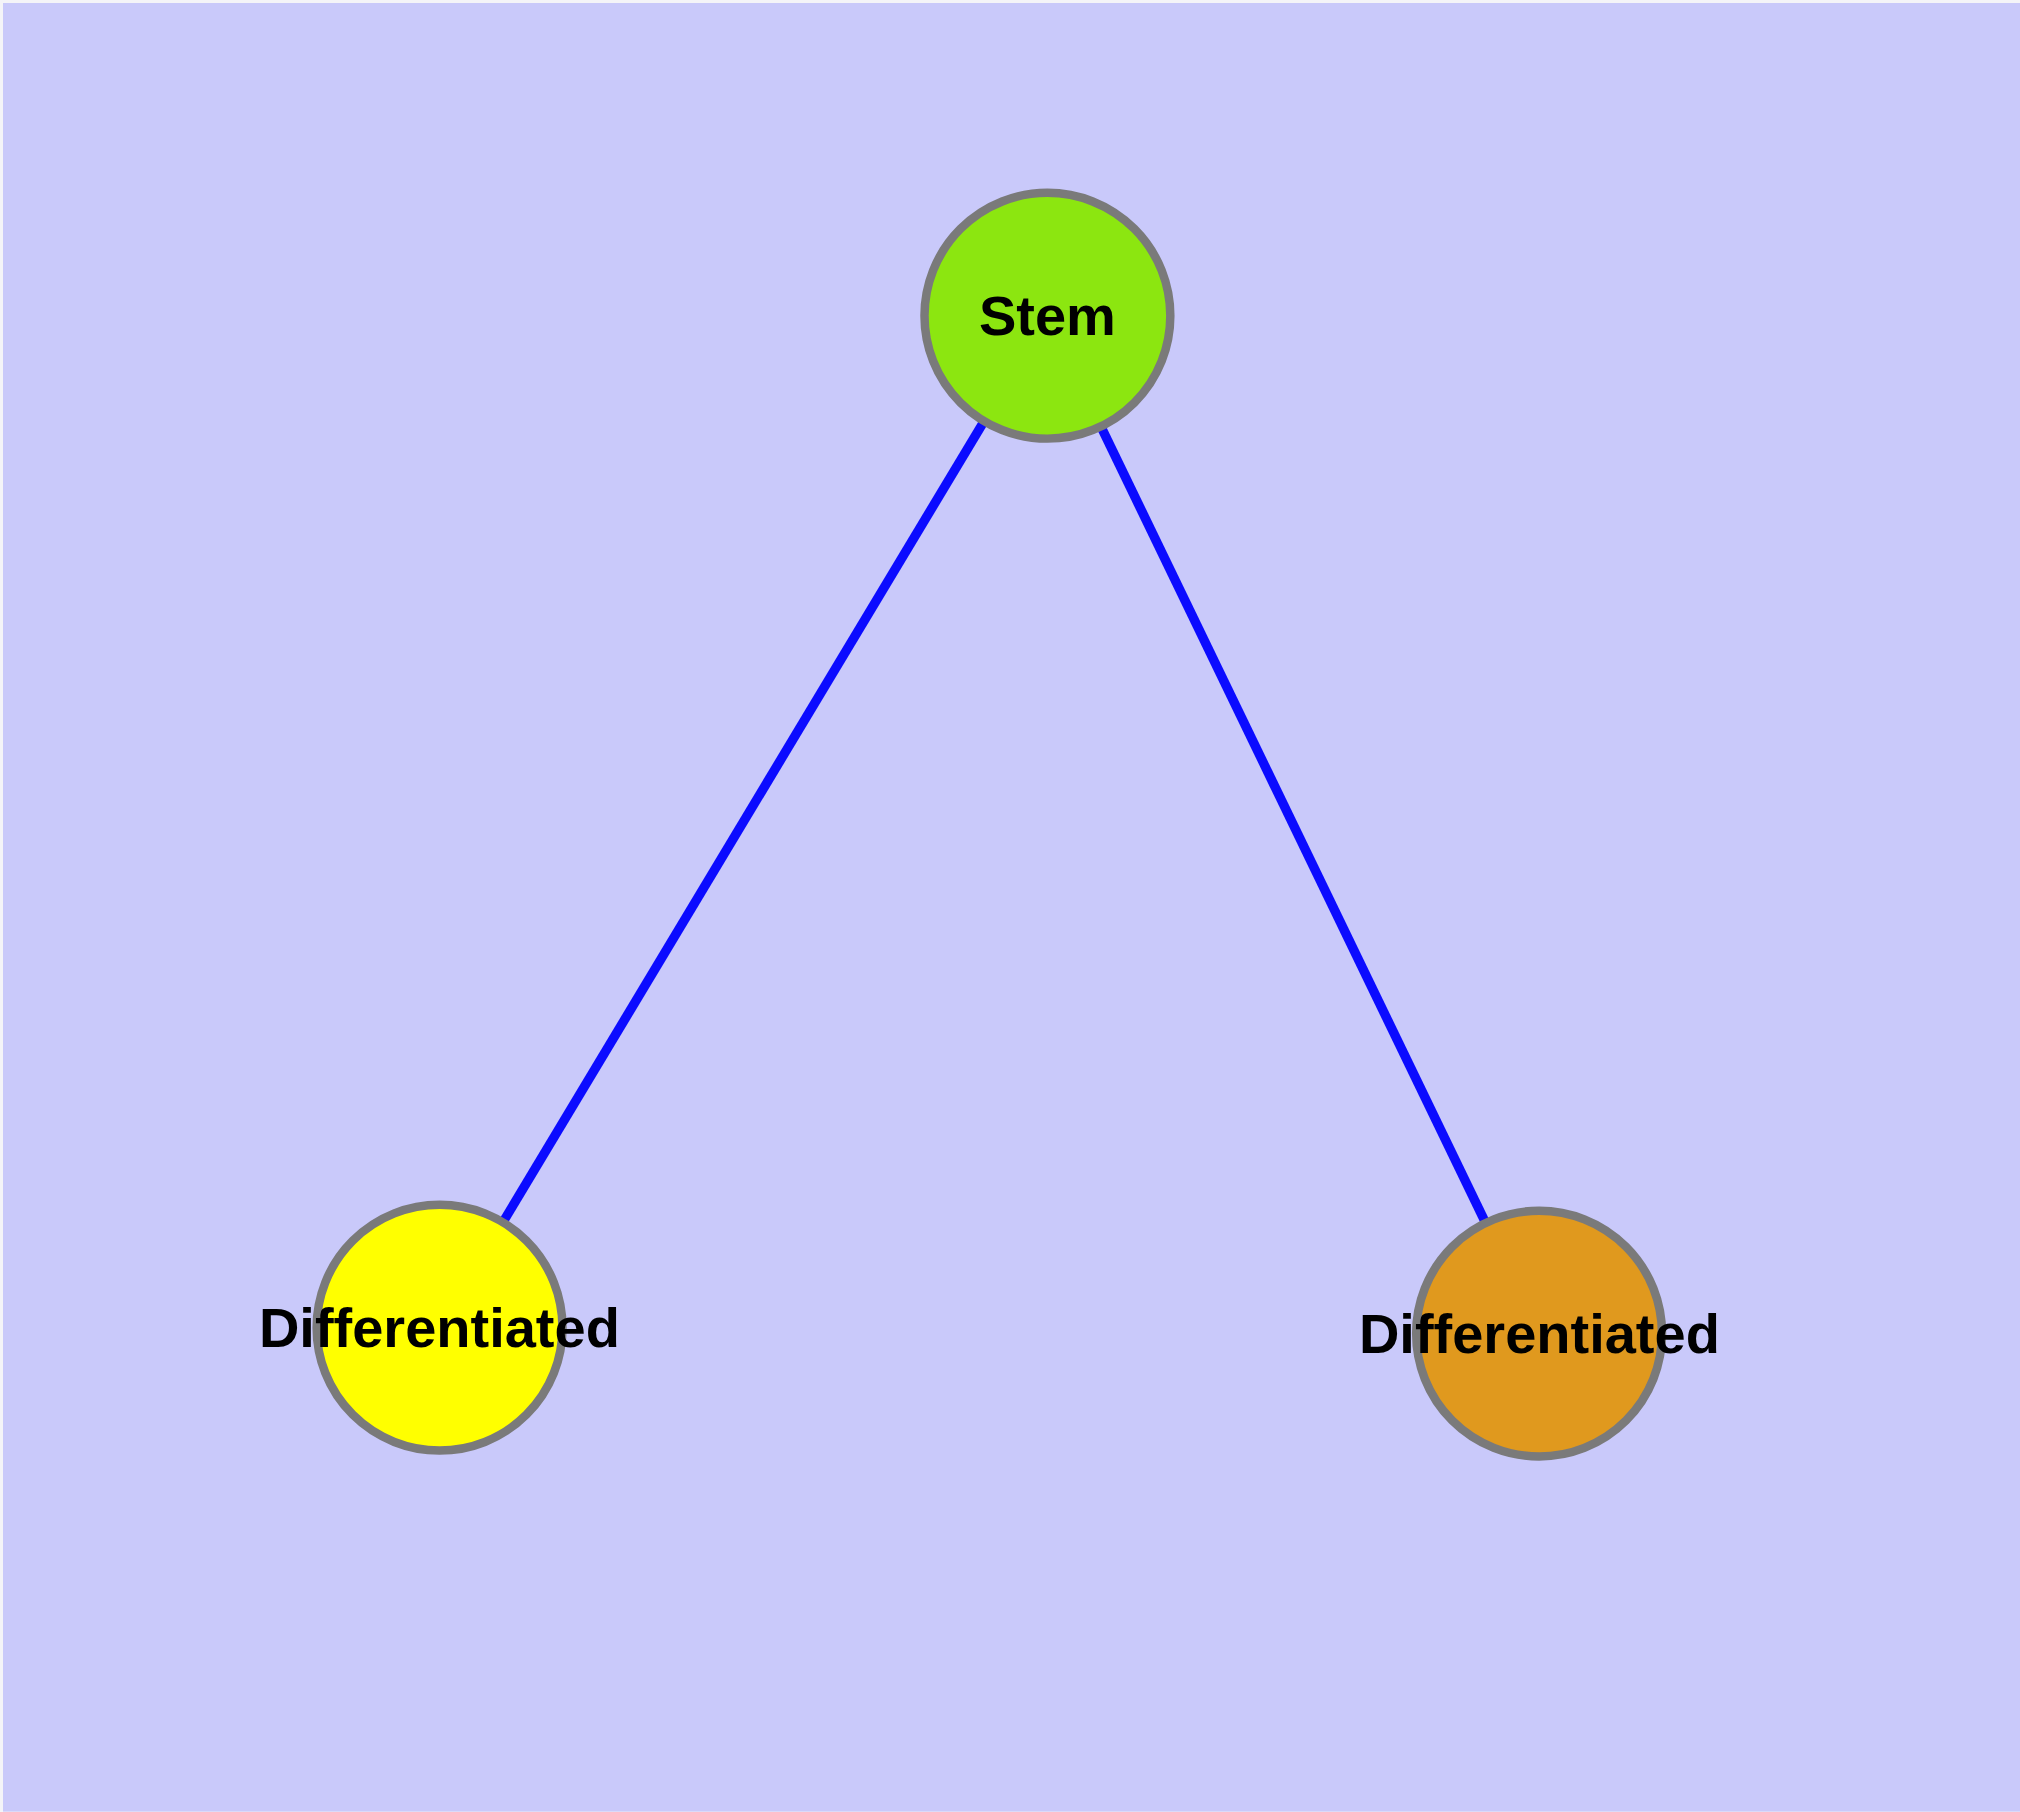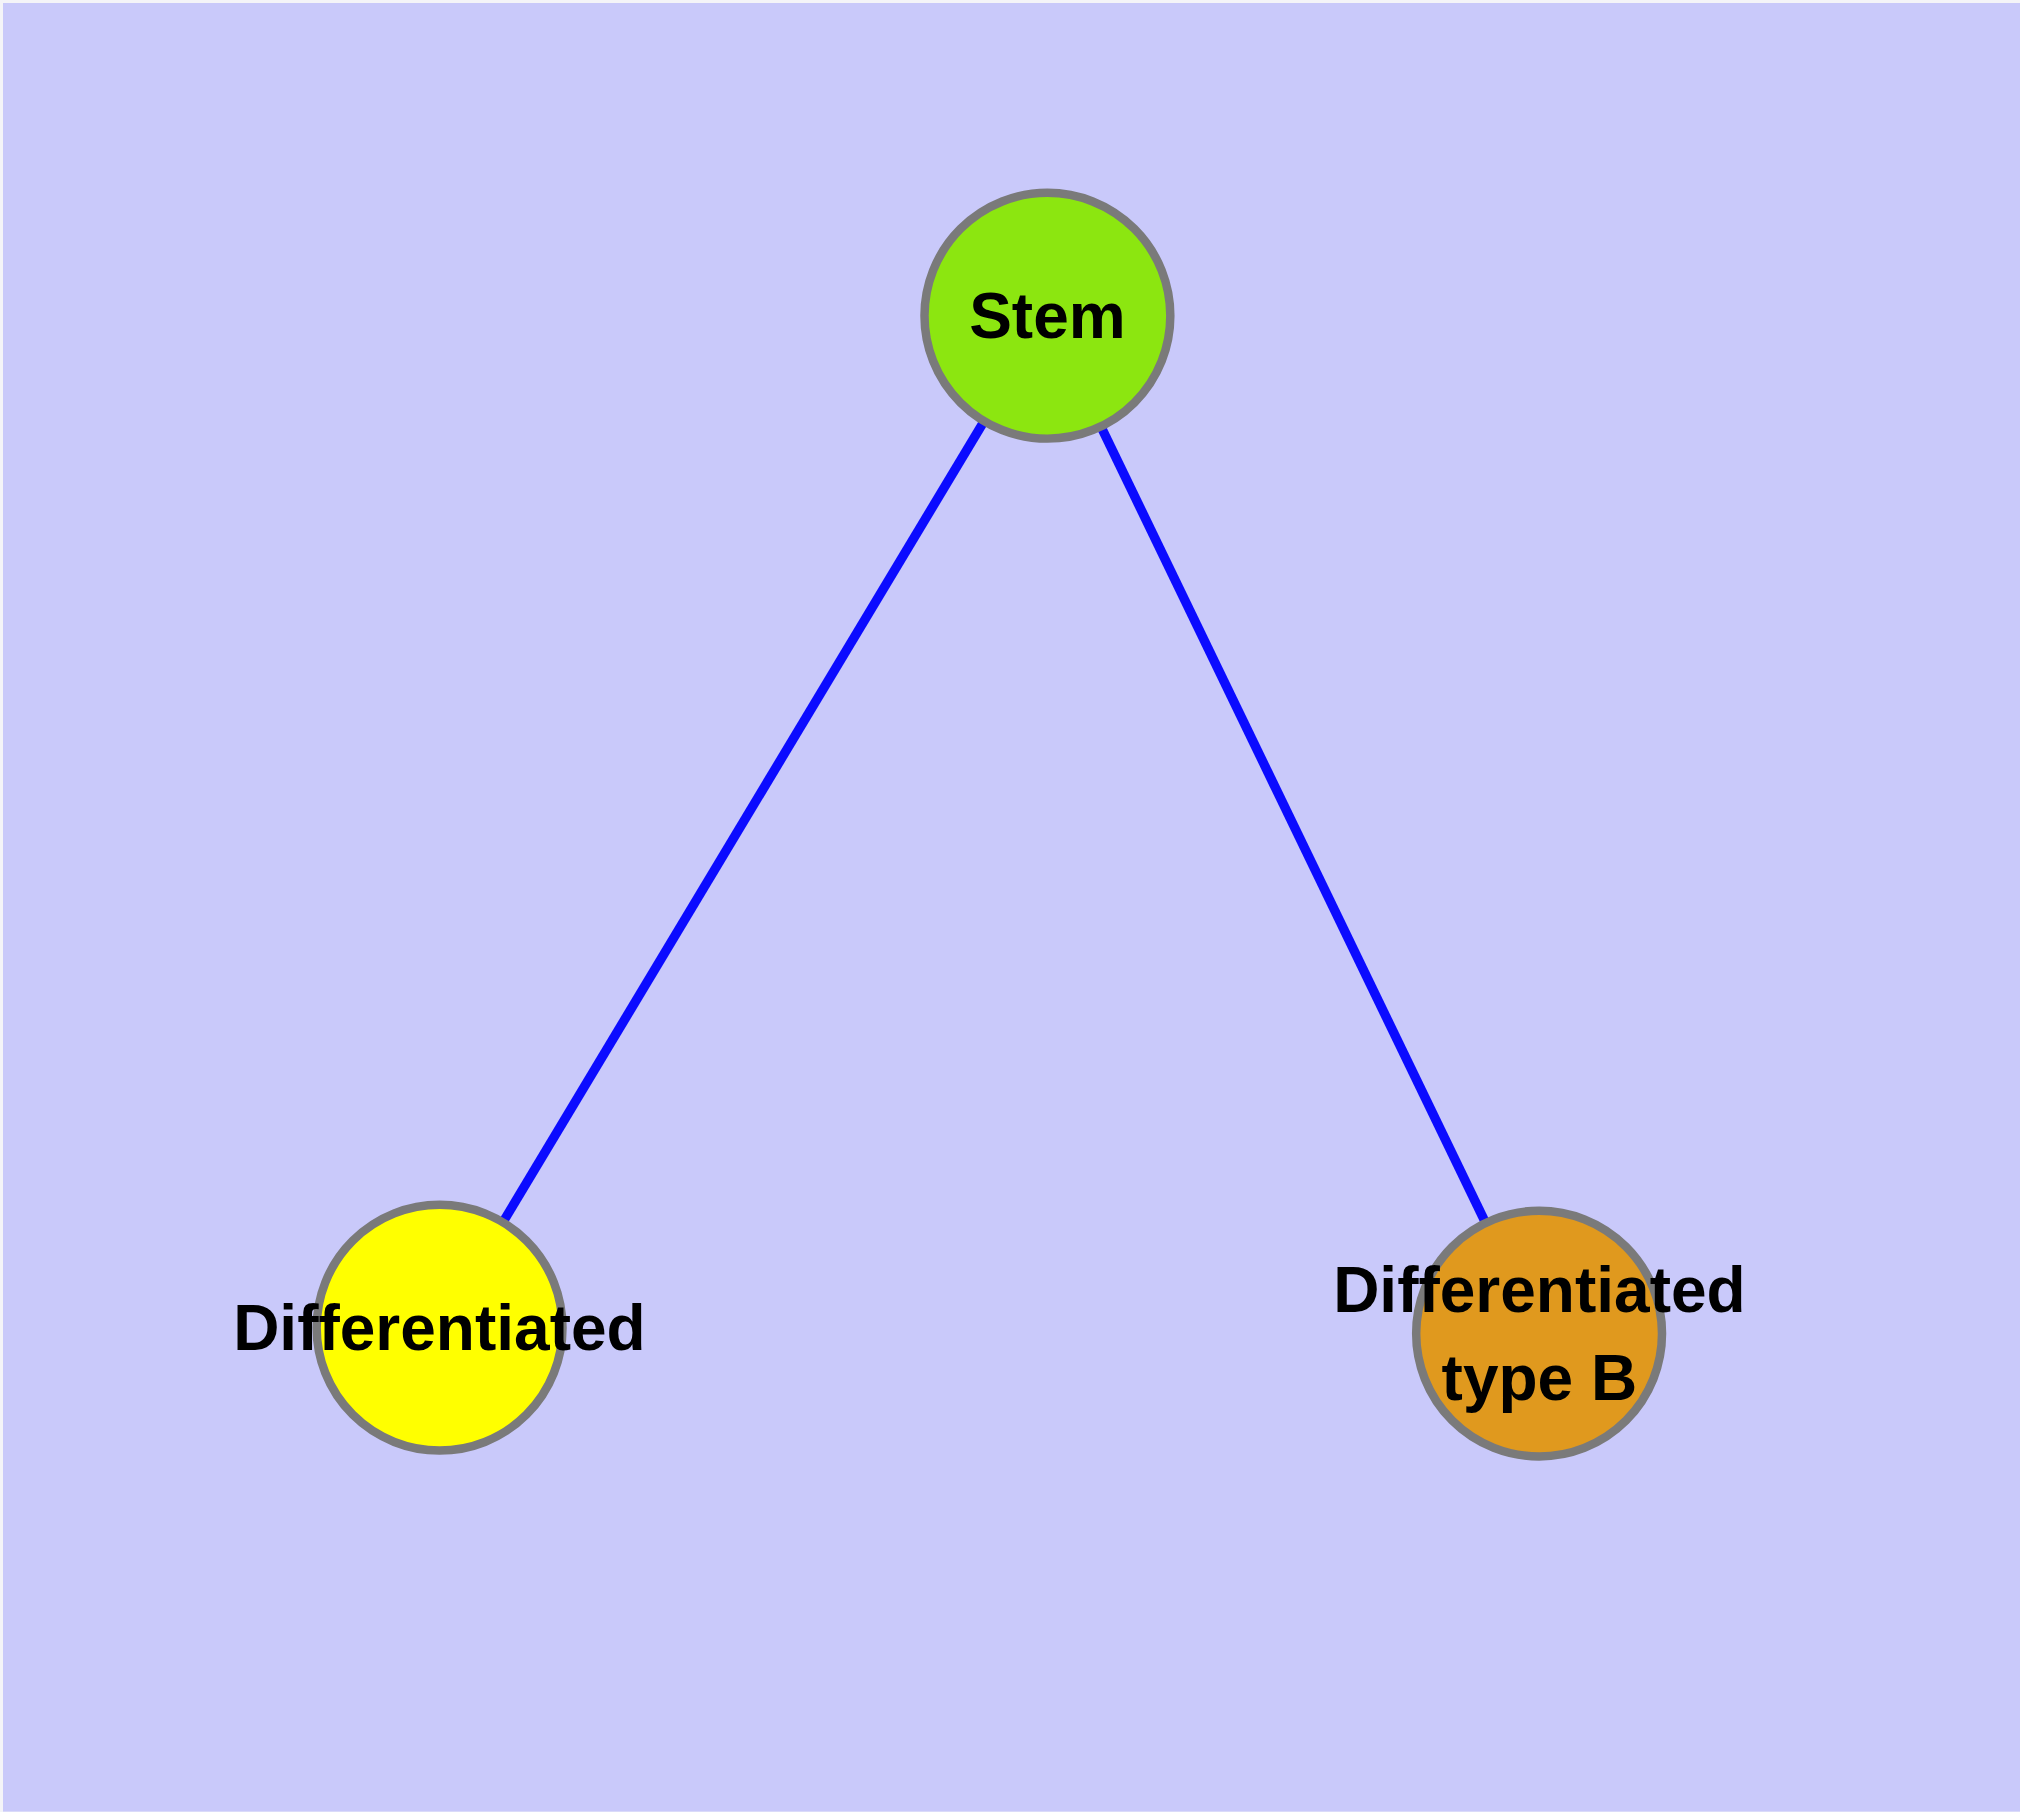--- a/index.html
+++ b/index.html
@@ -28,21 +28,21 @@
     top: 0;
     width: 100%;
     height: 100%;
     display: block;
   }
   .node-label {
     position: absolute;
     transform: translate(-50%, -50%);
     text-align: center;
     font-weight: bold;
-    font-size: 64px;
+    font-size: 56px;
     line-height: 88px;
     color: #000000;
     white-space: nowrap;
     pointer-events: none;
   }
   .node-label .lbl-line {
     display: block;
   }
 </style>
 </head>
@@ -69,18 +69,17 @@
     <div class="node-label" style="left: 1044px; top: 313px; color: rgb(0, 0, 0);">
       <span class="lbl-line">Stem</span>
     </div>
 
     <div class="node-label" style="left: 436px; top: 1325px; color: rgb(0, 0, 0);">
       <span class="lbl-line">Differentiated</span>
     </div>
 
     <div class="node-label" style="left: 1536px; top: 1331px; color: rgb(0, 0, 0);">
       <span class="lbl-line">Differentiated</span>
-      <span class="lbl-line">type B</span>
     </div>
 
   </div>
 </div>
 
 
 </body></html>

